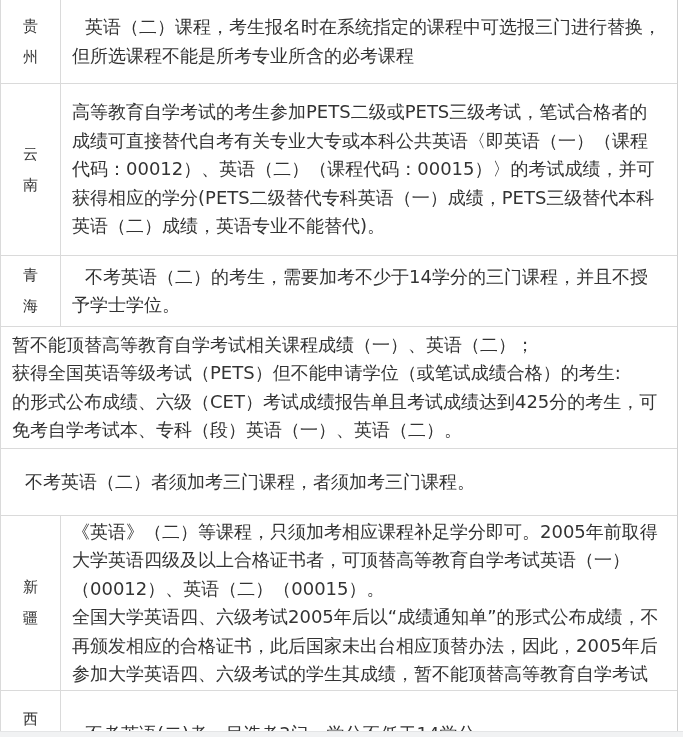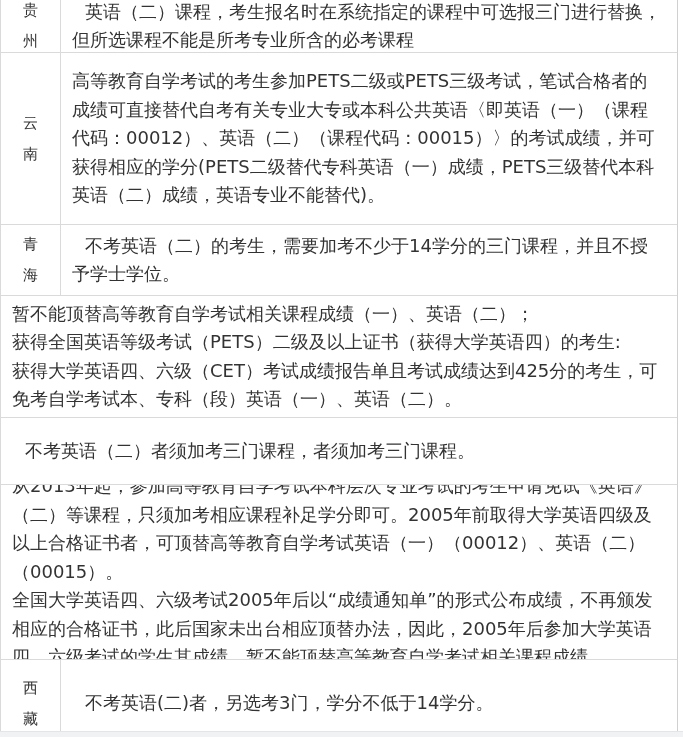--- a/index.html
+++ b/index.html
@@ -72,21 +72,21 @@
     background: #f1f2f3;
     border-top: 1px solid #e4e5e6;
     box-sizing: border-box;
   }
 </style>
 </head>
 <body>
 
 <div class="prov-table">
 
-  <div class="row" style="height:53px">
+  <div class="row" style="height:84px">
     <div class="prov-cell">
       <div class="prov-name">贵州</div>
     </div>
     <div class="content-cell">
       <p class="indent">英语（二）课程，考生报名时在系统指定的课程中可选报三门进行替换，但所选课程不能是所考专业所含的必考课程</p>
     </div>
   </div>
 
   <div class="row" style="height:172px">
     <div class="prov-cell">
@@ -102,32 +102,35 @@
       <div class="prov-name">青海</div>
     </div>
     <div class="content-cell">
       <p class="indent">不考英语（二）的考生，需要加考不少于14学分的三门课程，并且不授予学士学位。</p>
     </div>
   </div>
 
   <div class="row" style="height:122px">
     <div class="content-cell">
       <p>暂不能顶替高等教育自学考试相关课程成绩（一）、英语（二）；</p>
-      <p>获得全国英语等级考试（PETS）二级及以上证书（获得大学英语四）的考生:</p>
-      <p>获得大学英语四、六级（CET）考试成绩报告单且考试成绩达到425分的考生，可免考自学考试本、专科（段）英语（一）、英语（二）。</p>
+      <p>获得全国英语等级考试（PETS）但不能申请学位（或笔试成绩合格）的考生:</p>
+      <p>的形式公布成绩、六级（CET）考试成绩报告单且考试成绩达到425分的考生，可免考自学考试本、专科（段）英语（一）、英语（二）。</p>
     </div>
   </div>
 
   <div class="row" style="height:67px">
     <div class="content-cell">
       <p class="indent">不考英语（二）者须加考三门课程，者须加考三门课程。</p>
     </div>
   </div>
 
   <div class="row" style="height:175px">
+    <div class="prov-cell">
+      <div class="prov-name">新疆</div>
+    </div>
     <div class="content-cell">
       <p>从2013年起，参加高等教育自学考试本科层次专业考试的考生申请免试《英语》（二）等课程，只须加考相应课程补足学分即可。2005年前取得大学英语四级及以上合格证书者，可顶替高等教育自学考试英语（一）（00012）、英语（二）（00015）。</p>
       <p>全国大学英语四、六级考试2005年后以“成绩通知单”的形式公布成绩，不再颁发相应的合格证书，此后国家未出台相应顶替办法，因此，2005年后参加大学英语四、六级考试的学生其成绩，暂不能顶替高等教育自学考试相关课程成绩。</p>
     </div>
   </div>
 
   <div class="row" style="height:88px">
     <div class="prov-cell">
       <div class="prov-name">西藏</div>
     </div>

